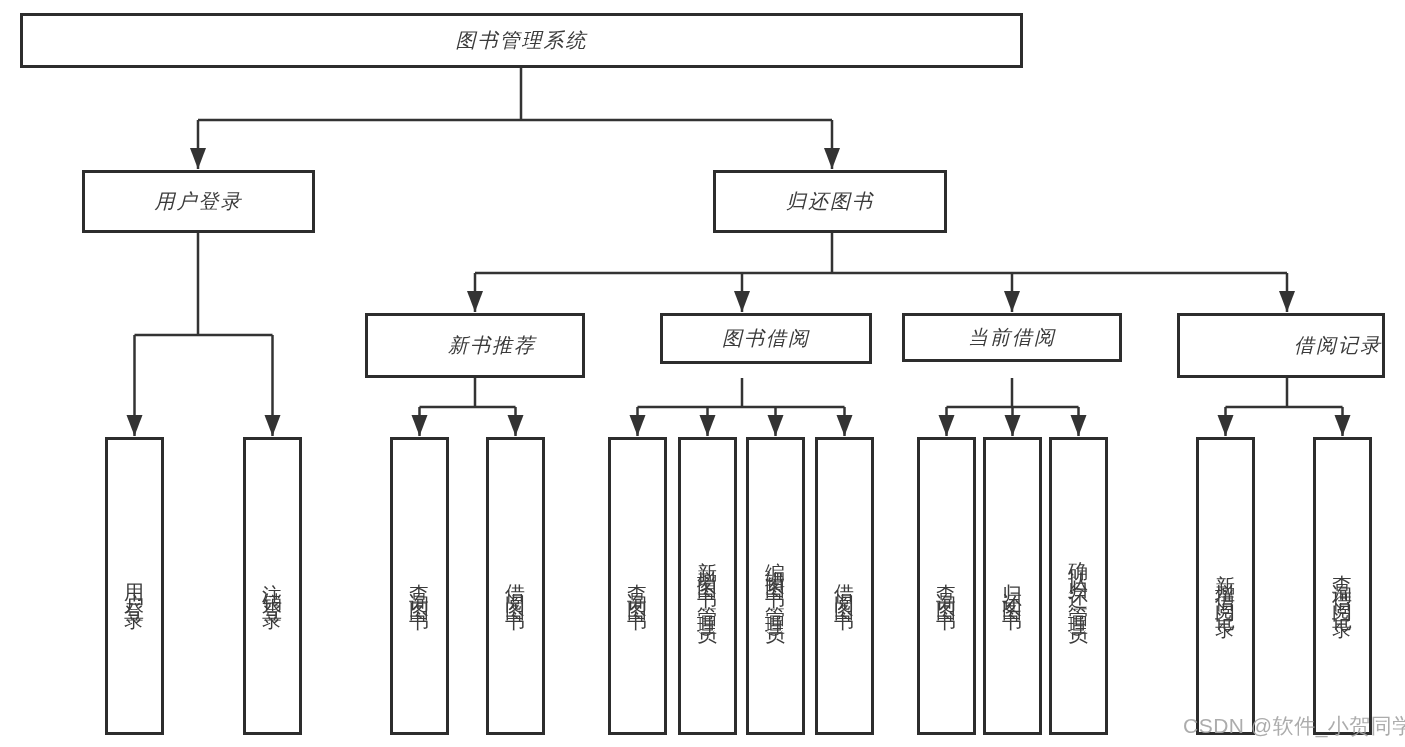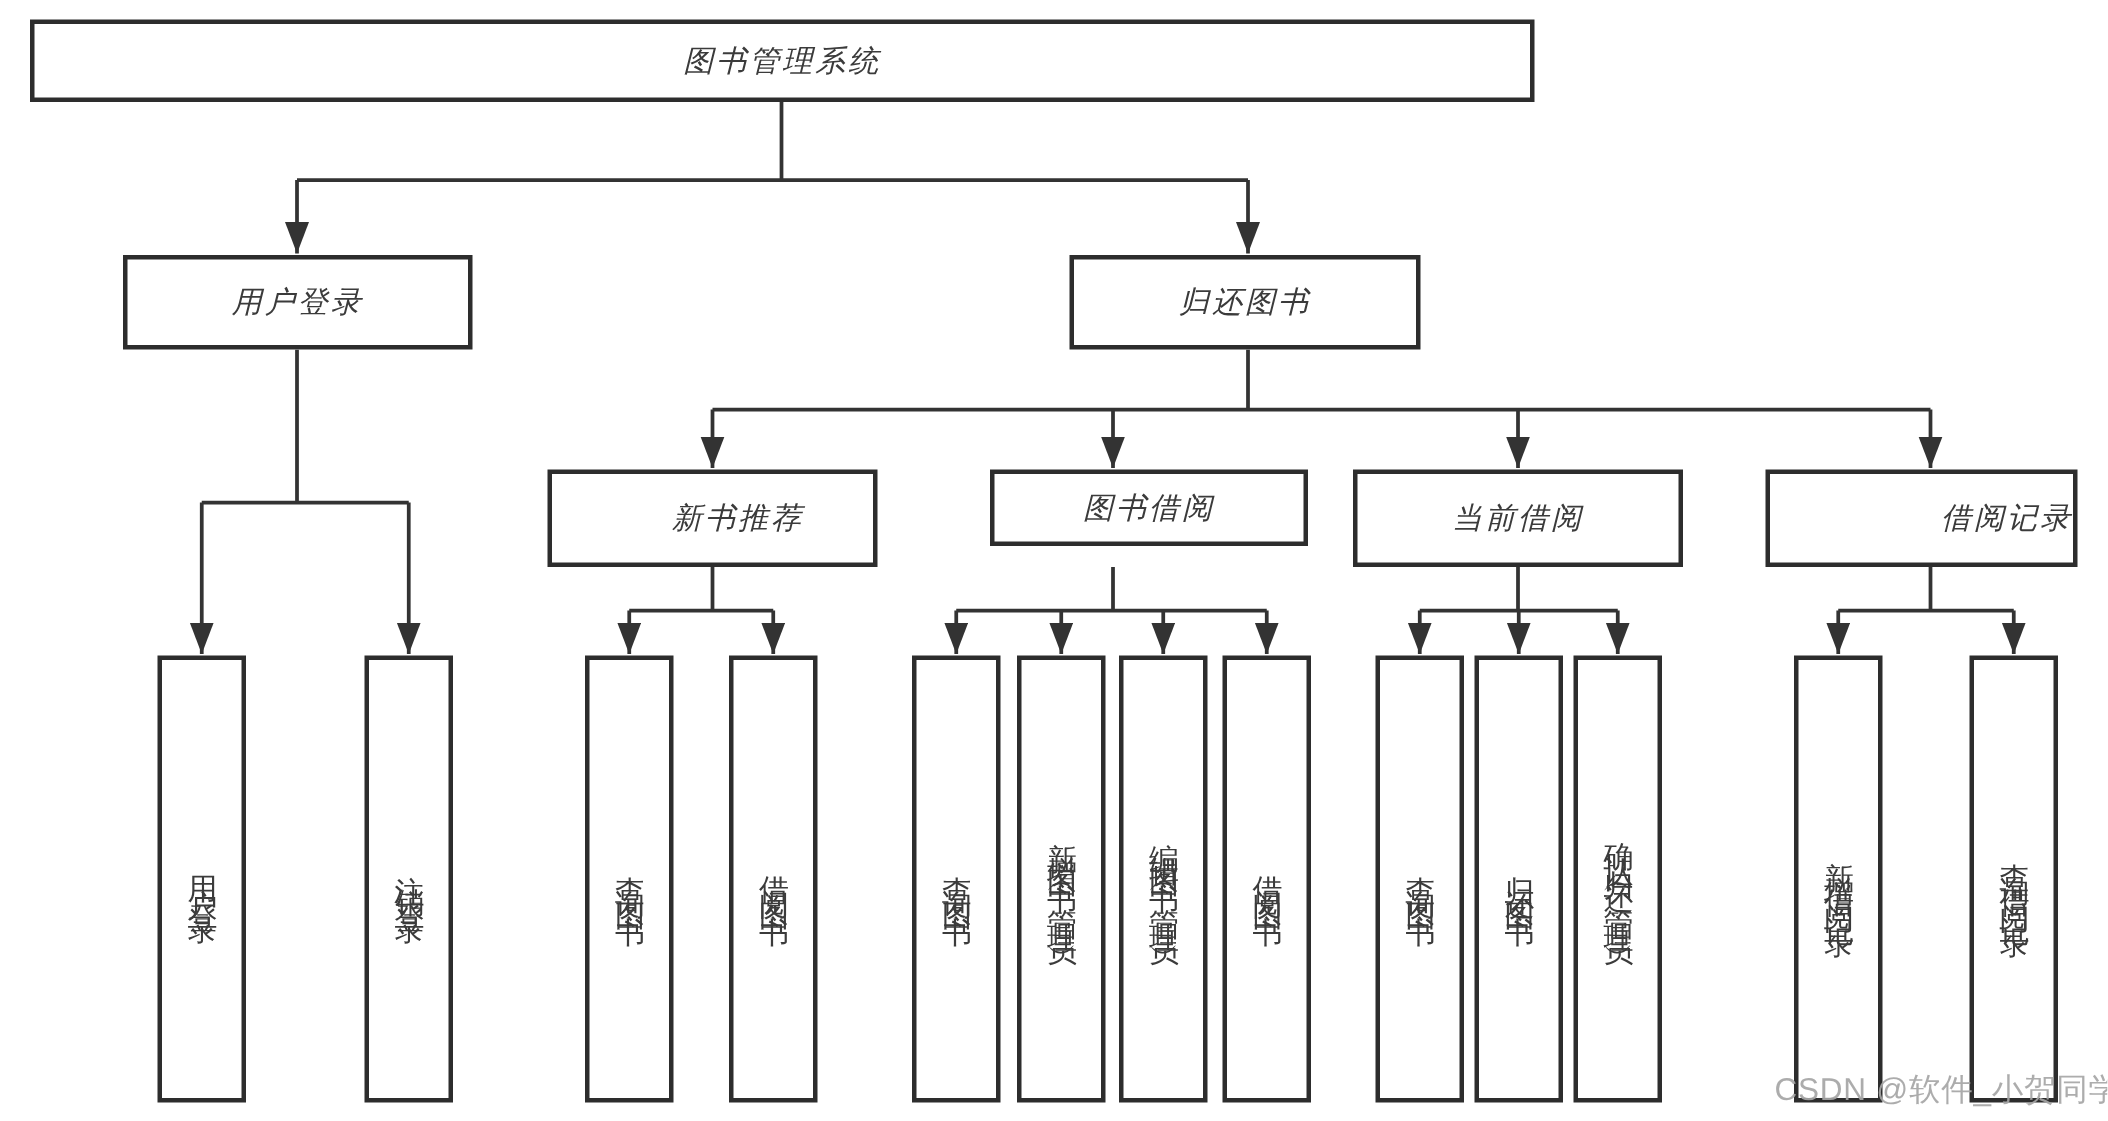--- a/index.html
+++ b/index.html
@@ -97,21 +97,21 @@
   <div class="node hnode" style="left:713px; top:170px; width:234px; height:63px;">
     <span>归还图书</span>
   </div>
 
   <div class="node hnode" style="left:365px; top:313px; width:220px; height:65px;padding-left:34px;">
     <span>新书推荐</span>
   </div>
   <div class="node hnode" style="left:636px; top:313px; width:212px; height:51px;margin-left:24px;">
     <span>图书借阅</span>
   </div>
-  <div class="node hnode" style="left:902px; top:313px; width:220px; height:65px;">
+  <div class="node hnode" style="left:902px; top:313px; width:220px; height:49px;">
     <span>当前借阅</span>
   </div>
   <div class="node hnode" style="left:1177px; top:313px; width:208px; height:65px;justify-content:flex-end;">
     <span>借阅记录</span>
   </div>
 
   <div class="node vnode" style="left:105px; top:437px; width:59px; height:298px;">
     <span class="vtext">用户登录</span>
   </div>
   <div class="node vnode" style="left:243px; top:437px; width:59px; height:298px;">

